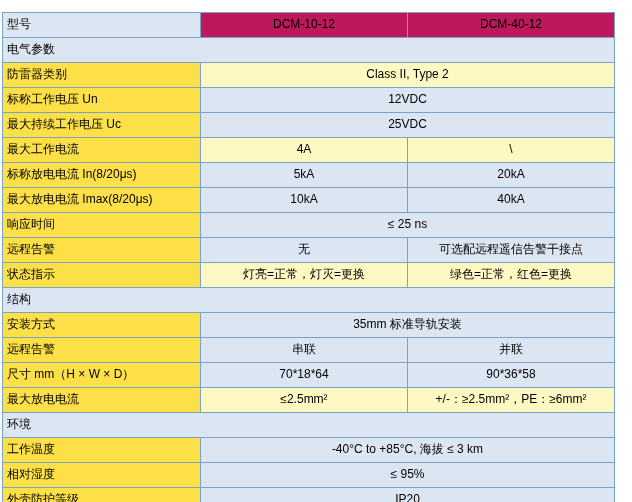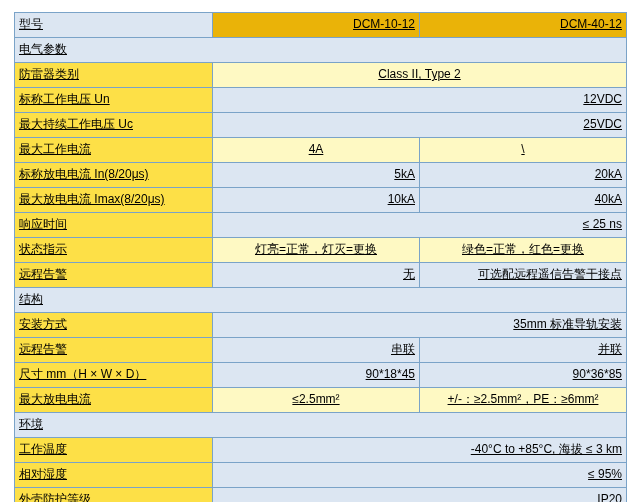--- a/index.html
+++ b/index.html
@@ -12,22 +12,21 @@
     height: 502px;
     font-family: "Liberation Sans", sans-serif;
     overflow: hidden;
   }
   .sheet {
     width: 632px;
     height: 386px;
     position: relative;
     background: #ffffff;
     box-sizing: border-box;
-    padding: 12px 10px 0 14px;
-    text-decoration: underline;
+    padding: 12px 10px 0 2px;
   }
   table.spec {
     width: 612px;
     border-collapse: collapse;
     table-layout: fixed;
     font-size: 12px;
     color: #000000;
   }
   table.spec td {
     border: 1px solid #7aa3c8;
@@ -42,41 +41,41 @@
   col.c1 { width: 198px; }
   col.c2 { width: 207px; }
   col.c3 { width: 207px; }
 
   .label {
     text-align: left;
     padding-left: 8px;
     background: #fde047;
   }
   .val {
-    text-align: right;
+    text-align: center;
     background: #dce6f2;
     margin-left: 40px;
   }
   .val-white {
     text-align: center;
     background: #fef9c3;
   }
   .section {
     text-align: left;
     padding-left: 8px;
     background: #dce6f2;
   }
   .hdr-label {
     text-align: left;
     padding-left: 8px;
     background: #dce6f2;
   }
   .hdr-val {
-    text-align: right;
-    background: #eab308;
+    text-align: center;
+    background: #be185d;
   }
 </style>
 </head>
 <body>
 
 <div class="sheet">
   <table class="spec">
     <colgroup>
       <col class="c1">
         <col class="c2">
@@ -125,50 +124,50 @@
         <td class="val">10kA</td>
         <td class="val">40kA</td>
       </tr>
 
       <tr>
         <td class="label">响应时间</td>
         <td class="val" colspan="2">≤ 25 ns</td>
       </tr>
 
       <tr>
+        <td class="label">远程告警</td>
+        <td class="val">无</td>
+        <td class="val">可选配远程遥信告警干接点</td>
+      </tr>
+
+      <tr>
         <td class="label">状态指示</td>
         <td class="val-white">灯亮=正常，灯灭=更换</td>
         <td class="val-white">绿色=正常，红色=更换</td>
-      </tr>
-
-      <tr>
-        <td class="label">远程告警</td>
-        <td class="val">无</td>
-        <td class="val">可选配远程遥信告警干接点</td>
       </tr>
 
       <tr>
         <td class="section" colspan="3">结构</td>
       </tr>
 
       <tr>
         <td class="label">安装方式</td>
         <td class="val" colspan="2">35mm 标准导轨安装</td>
       </tr>
 
       <tr>
         <td class="label">远程告警</td>
         <td class="val">串联</td>
         <td class="val">并联</td>
       </tr>
 
       <tr>
         <td class="label">尺寸 mm（H × W × D）</td>
-        <td class="val">90*18*45</td>
-        <td class="val">90*36*85</td>
+        <td class="val">70*18*64</td>
+        <td class="val">90*36*58</td>
       </tr>
 
       <tr>
         <td class="label">最大放电电流</td>
         <td class="val-white">≤2.5mm²</td>
         <td class="val-white">+/-：≥2.5mm²，PE：≥6mm²</td>
       </tr>
 
       <tr>
         <td class="section" colspan="3">环境</td>

